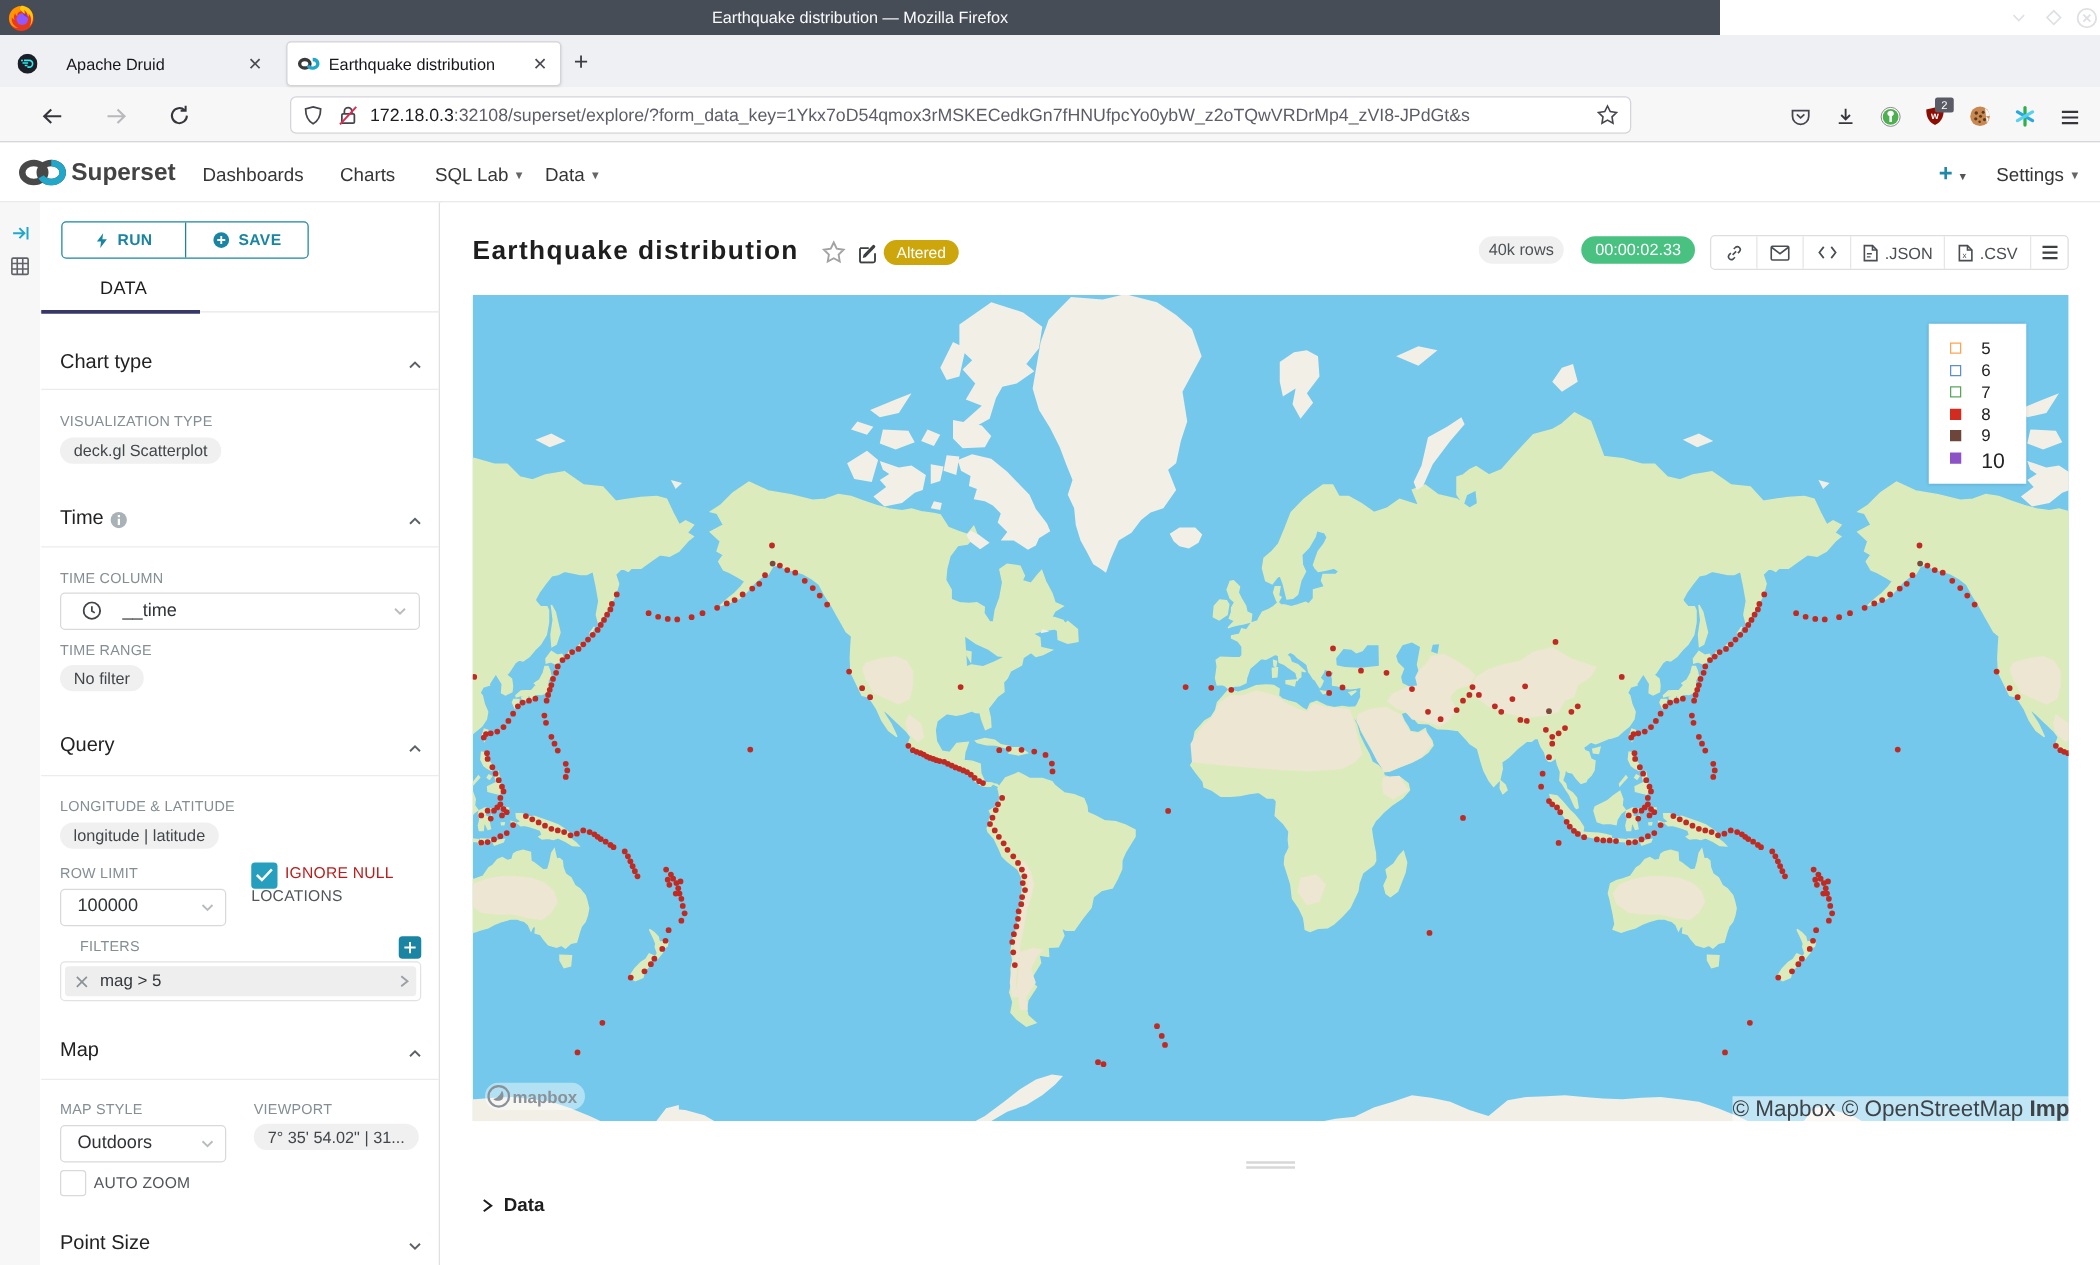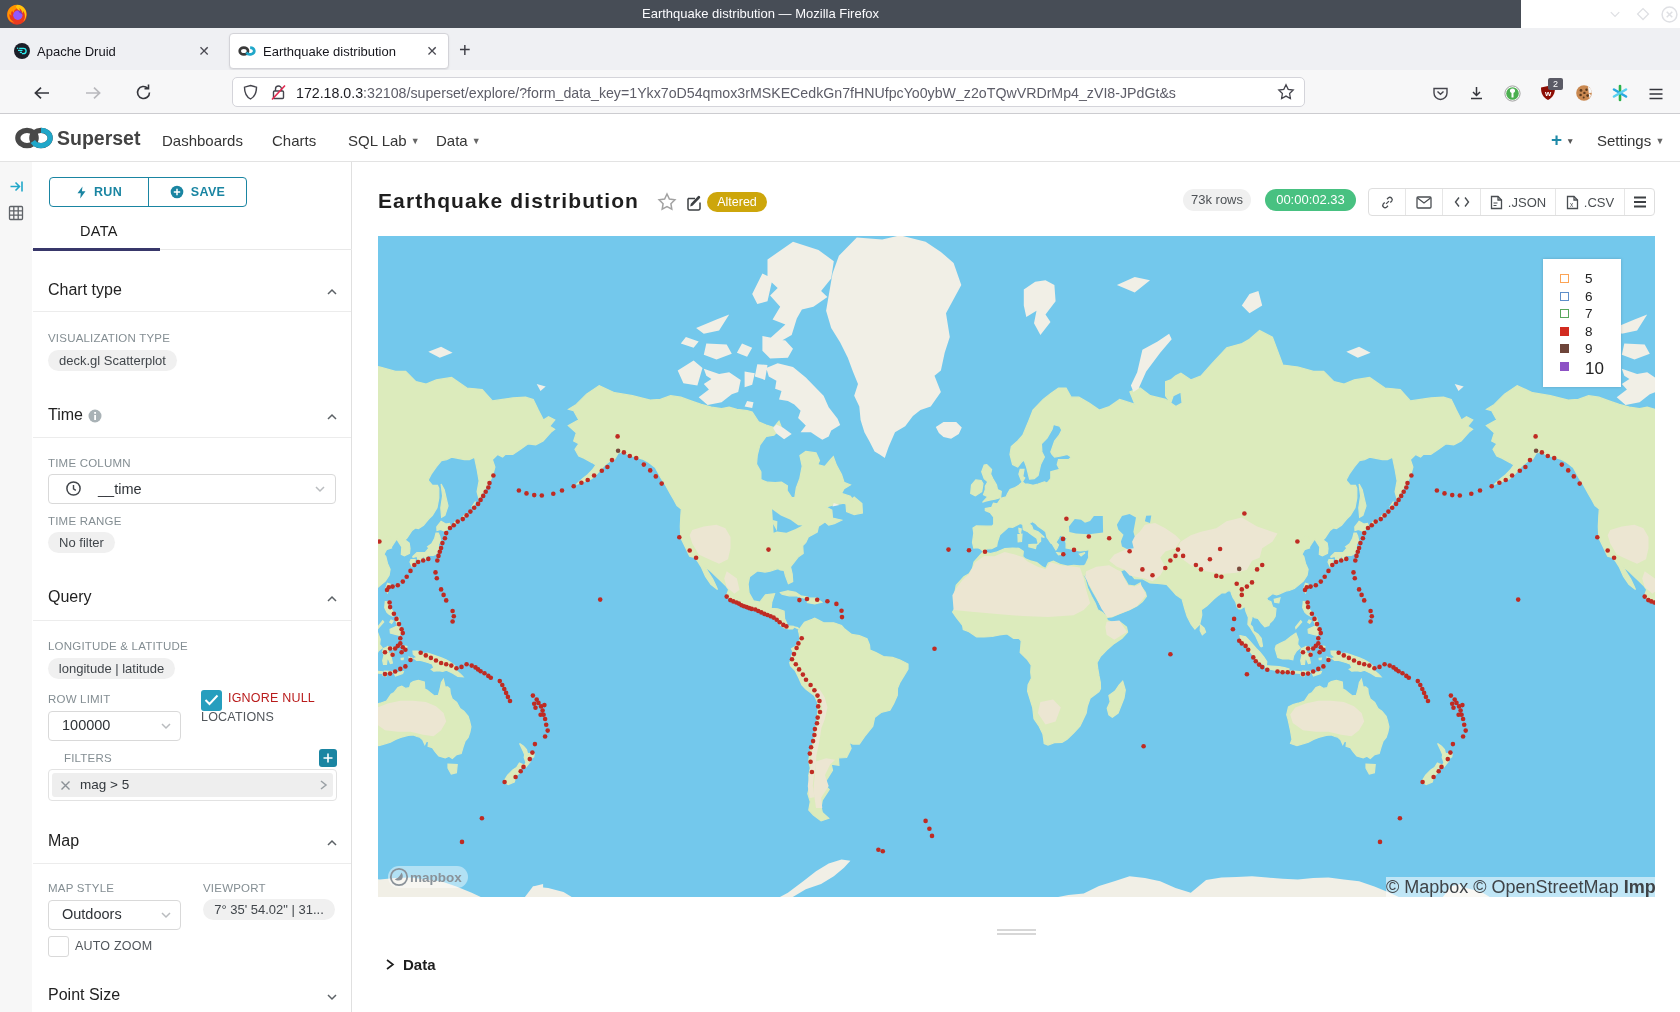--- a/index.html
+++ b/index.html
@@ -1,17 +1,17 @@
 <!DOCTYPE html>
 <html><head><meta charset="utf-8"><title>Earthquake distribution</title>
 <style>
 *{margin:0;padding:0;box-sizing:border-box}
 html,body{width:1680px;height:1012px;overflow:hidden;font-family:"Liberation Sans",sans-serif;background:#fff}
 .abs{position:absolute}
-#titlebar{position:absolute;left:0;top:0;width:1521px;height:28px;background:#474d56}
+#titlebar{position:absolute;left:0;top:0;width:1376px;height:28px;background:#474d56}
 #titlebar .t{position:absolute;top:6px;width:100%;text-align:center;color:#fbfbfe;font-size:13px}
 #tabbar{position:absolute;left:0;top:28px;width:1680px;height:42px;background:#eff0f3}
 .tab{position:absolute;top:33px;height:36px;border-radius:4px;font-size:13px;color:#16161c;display:flex;align-items:center}
 #tab1{left:8px;width:212px}
 #tab2{left:229px;width:220px;background:#fff;border:1px solid #d3d3d8;box-shadow:0 1px 2px rgba(0,0,0,.08)}
 .tabx{color:#4a4a52;font-size:14px;margin-left:auto;margin-right:10px}
 #toolbar{position:absolute;left:0;top:70px;width:1680px;height:44px;background:#f7f7f8;border-bottom:1px solid #ccccd0}
 #urlbox{position:absolute;left:232px;top:77px;width:1073px;height:30px;background:#fff;border:1px solid #d4d4da;border-radius:5px}
 #ssheader{position:absolute;left:0;top:114px;width:1680px;height:48px;background:#fff;border-bottom:1px solid #e3e3e3}
 .nav{position:absolute;top:132px;font-size:15px;color:#353535}
@@ -50,21 +50,21 @@
 <div class="tab" id="tab1">
 <svg style="margin-left:6px" width="16" height="16" viewBox="0 0 16 16">
       <circle cx="8" cy="8" r="8" fill="#1c1e28"></circle>
       <g stroke="#2ceef0" stroke-width="1.3" fill="none">
         <path d="M5.2 5.3 h4.2 a2.7 2.7 0 0 1 0 5.4 h-1.5"></path>
         <path d="M4 7.4 h4.5"></path>
         <path d="M5.8 9.4 h2.2"></path>
       </g>
       <circle cx="3.6" cy="5.3" r=".8" fill="#2ceef0"></circle>
     </svg>
-<span style="margin-left:7px">Apache Druid</span>
+<span style="margin-left:23px">Apache Druid</span>
     <span class="tabx">✕</span>
   </div>
 <div class="tab" id="tab2">
 <svg style="margin-left:8px" width="18" height="12" viewBox="0 0 40 24">
 <ellipse cx="13" cy="12" rx="9.2" ry="7.6" fill="none" stroke="#3a3a3a" stroke-width="6"></ellipse>
 <path d="M27 4.4 a9.2 7.6 0 1 1 -8.2 11.1" fill="none" stroke="#20a7c9" stroke-width="6"></path>
     </svg>
 <span style="margin-left:7px">Earthquake distribution</span>
     <span class="tabx">✕</span>
   </div>
@@ -253,21 +253,21 @@
 <div id="main"></div>
 <div class="abs" style="left:378px;top:189px;font-size:21px;font-weight:bold;color:#1e1e1e;letter-spacing:1.1px">Earthquake distribution</div>
 <svg class="abs" style="left:657px;top:192px" width="20" height="20" viewBox="0 0 20 20">
     <path d="M10 2 L12.4 7 17.9 7.8 13.9 11.7 14.8 17.2 10 14.6 5.2 17.2 6.1 11.7 2.1 7.8 7.6 7 Z" fill="none" stroke="#a2a2a2" stroke-width="1.5"></path>
   </svg>
 <svg class="abs" style="left:686px;top:195px" width="16" height="16" viewBox="0 0 16 16">
     <path d="M2 3.5 h7 M2 3.5 v10 a1.5 1.5 0 0 0 1.5 1.5 h9 a1.5 1.5 0 0 0 1.5-1.5 v-6" stroke="#3d4043" stroke-width="1.5" fill="none"></path>
     <path d="M6.5 10.8 L13.8 3.2 a1.3 1.3 0 0 0 -1.9 -1.9 L4.8 8.8 4.2 11.4 Z" fill="#3d4043"></path>
   </svg>
 <div class="abs" style="left:707px;top:192px;width:60px;height:20px;background:#cda60b;border-radius:10px;color:#fff;font-size:12.5px;text-align:center;line-height:20px">Altered</div>
-<div class="abs" style="left:1183px;top:189px;width:68px;height:22px;background:#f0f0f0;border-radius:11px;color:#4e5256;font-size:13px;text-align:center;line-height:22px">73k rows</div>
+<div class="abs" style="left:1183px;top:189px;width:68px;height:22px;background:#f0f0f0;border-radius:11px;color:#4e5256;font-size:13px;text-align:center;line-height:22px">40k rows</div>
 <div class="abs" style="left:1265px;top:189px;width:91px;height:22px;background:#48c181;border-radius:11px;color:#fff;font-size:13px;text-align:center;line-height:22px">00:00:02.33</div>
 <div class="abs" style="left:1368px;top:188px;width:287px;height:28px;border:1px solid #dedede;border-radius:4px;display:flex;background:#fff">
 <div style="width:37px;height:100%;border-right:1px solid #e6e6e6;display:flex;align-items:center;justify-content:center">
       <svg width="15" height="15" viewBox="0 0 16 16">
         <g stroke="#4a4e52" stroke-width="1.4" fill="none">
           <path d="M6.5 9.5 L9.5 6.5"></path>
           <path d="M7.5 4.5 L9 3 a2.5 2.5 0 0 1 3.5 3.5 L11 8"></path>
           <path d="M8.5 11.5 L7 13 a2.5 2.5 0 0 1 -3.5 -3.5 L5 8"></path>
         </g>
       </svg>

